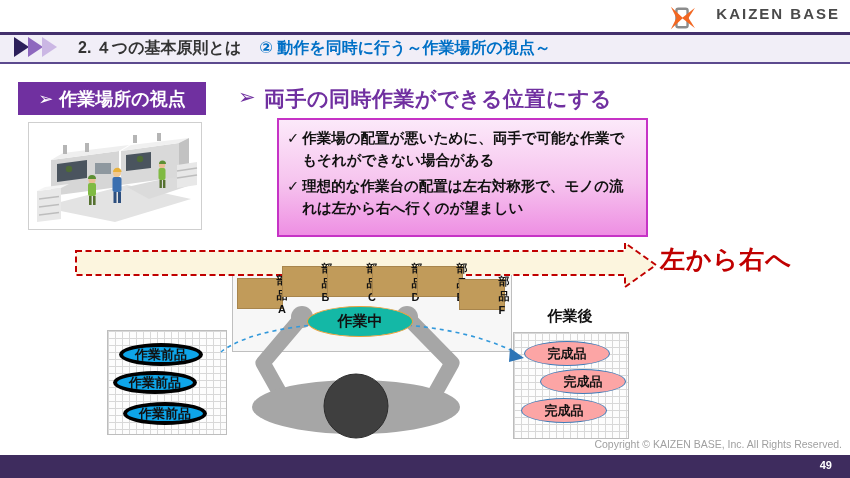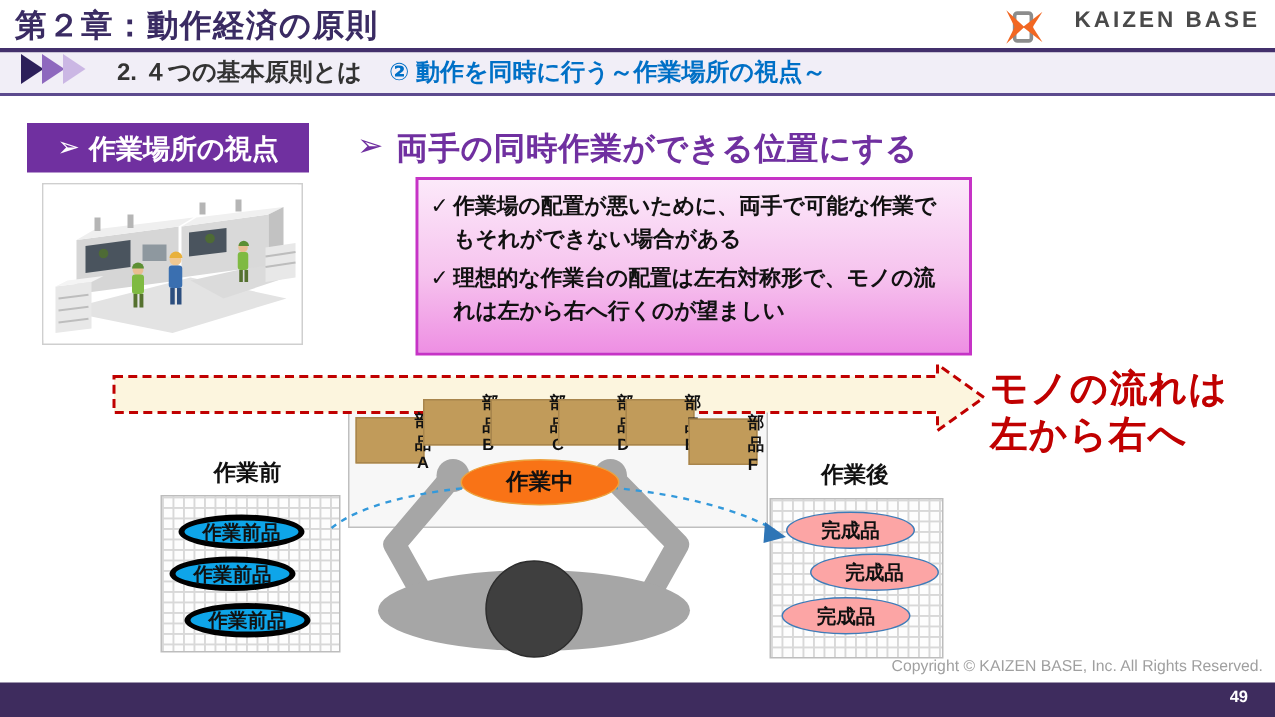--- a/index.html
+++ b/index.html
@@ -45,21 +45,21 @@
   .part{position:absolute;width:41px;height:31px;background:#C19B5A;border:1px solid #A8854C;
         box-sizing:border-box;display:flex;align-items:center;justify-content:center;
         font-size:11px;font-weight:bold;color:#111;z-index:4;padding-left:44px;}
   .p-a{left:237px;top:278px;text-align:center;}
   .p-b{left:282px;top:266px;}
   .p-c{left:327px;top:266px;text-align:center;}
   .p-d{left:372px;top:266px;}
   .p-e{left:417px;top:266px;}
   .p-f{left:459px;top:279px;}
   .working-ellipse{position:absolute;left:307px;top:306px;width:106px;height:31px;border-radius:50%;
-                   background:#f97316;border:1.5px solid #ECA23E;display:flex;align-items:center;
+                   background:#14b8a6;border:1.5px solid #ECA23E;display:flex;align-items:center;
                    justify-content:center;font-size:15px;font-weight:bold;color:#111;z-index:4;
                    box-sizing:border-box;}
   .zone-label{position:absolute;font-size:15px;font-weight:bold;color:#111;text-align:center;z-index:5;}
   .lbl-before{left:105px;top:306px;width:120px;}
   .lbl-after{left:513px;top:307px;width:114px;}
   .grid-box{position:absolute;background-color:#FDFDFD;border:1px solid #BDBDBD;z-index:1;
             background-image:linear-gradient(#D8D8D8 1px,transparent 1px),
                              linear-gradient(90deg,#D8D8D8 1px,transparent 1px);
             background-size:7px 7px;}
   .grid-before{left:107px;top:330px;width:118px;height:103px;}
@@ -78,21 +78,20 @@
   
   .copyright{position:absolute;right:8px;top:438px;font-size:10.5px;color:#A0A0A0;}
   .footer-bar{position:absolute;left:0;top:455px;width:850px;height:23px;background:#3E2C5E;z-index:6;}
   .page-number{position:absolute;right:18px;top:459px;color:#fff;font-size:11px;font-weight:bold;z-index:7;}
 </style>
 </head>
 <body>
 
 <div class="slide">
 
-  <div class="chapter-title">第２章：動作経済の原則</div>
 
   <div class="logo">
     <span>
       <svg width="28" height="26" viewBox="0 0 30 28">
         <rect x="9" y="4" width="12" height="20" rx="2" fill="none" stroke="#8C8C8C" stroke-width="2.6"></rect>
         <polygon points="15,14 29,3 22,14" fill="#F26722"></polygon>
         <polygon points="15,14 29,25 22,14" fill="#F26722"></polygon>
         <polygon points="3,2 16,14 3,26 9,14" fill="#F26722"></polygon>
       </svg>
     </span>
@@ -184,21 +183,20 @@
       <span class="chk">✓</span>
       <span>作業場の配置が悪いために、両手で可能な作業でもそれができない場合がある</span>
     </div>
     <div class="check-item">
       <span class="chk">✓</span>
       <span>理想的な作業台の配置は左右対称形で、モノの流れは左から右へ行くのが望ましい</span>
     </div>
   </div>
 
   <div class="flow-note">
-    <div>モノの流れは</div>
     <div>左から右へ</div>
   </div>
 
   <div class="panel"></div>
 
   <svg class="svg-person" width="850" height="215" viewBox="0 0 850 215">
     <path d="M302,77 263,123 286,164" stroke="#A6A6A6" stroke-width="15" fill="none" stroke-linecap="round" stroke-linejoin="round"></path>
     <path d="M407,77 452,123 429,164" stroke="#A6A6A6" stroke-width="15" fill="none" stroke-linecap="round" stroke-linejoin="round"></path>
     <circle cx="302" cy="77" r="11" fill="#A6A6A6"></circle>
     <circle cx="407" cy="77" r="11" fill="#A6A6A6"></circle>
@@ -214,21 +212,20 @@
 
   <div class="part p-a">部品A</div>
   <div class="part p-b">部品B</div>
   <div class="part p-c">部品C</div>
   <div class="part p-d">部品D</div>
   <div class="part p-e">部品E</div>
   <div class="part p-f">部品F</div>
 
   <div class="working-ellipse">作業中</div>
 
-  <div class="zone-label lbl-before">作業前</div>
   <div class="zone-label lbl-after">作業後</div>
 
   <div class="grid-box grid-before"></div>
   <div class="grid-box grid-after"></div>
 
   <div class="oval oval-before ob-1">作業前品</div>
   <div class="oval oval-before ob-2">作業前品</div>
   <div class="oval oval-before ob-3">作業前品</div>
 
   <div class="oval oval-after oa-1">完成品</div>

